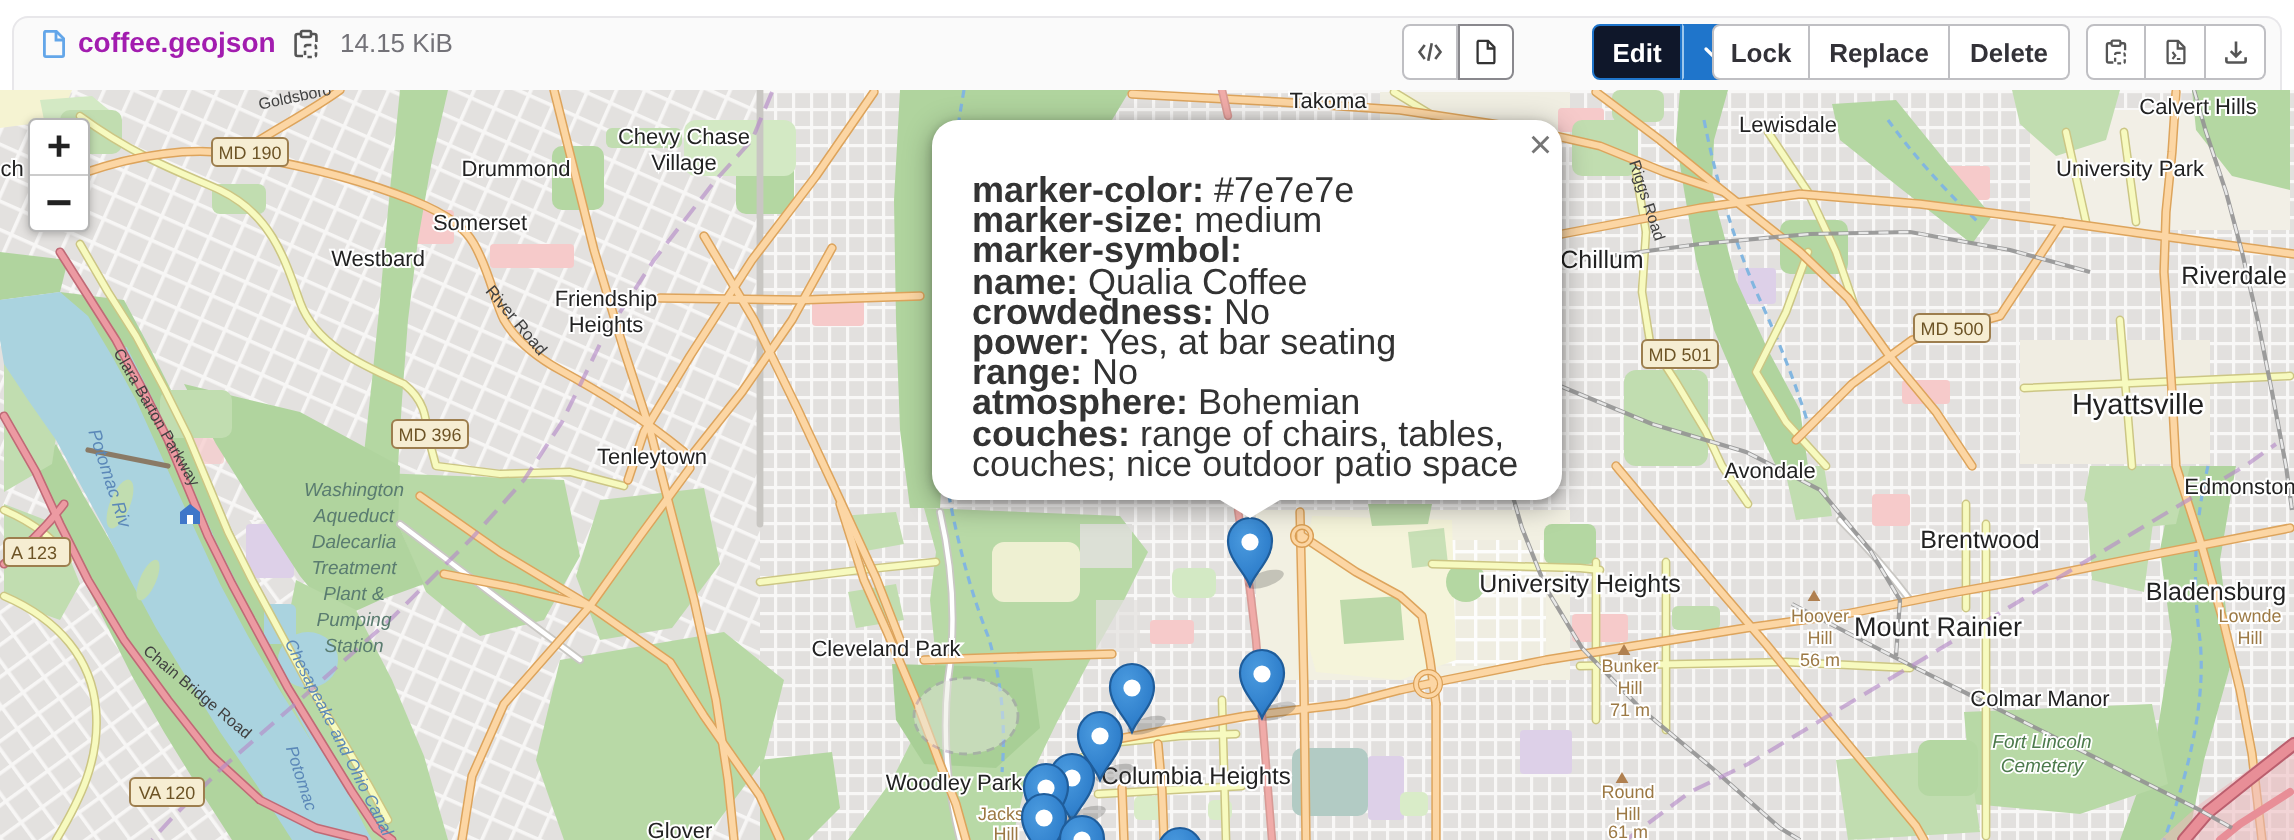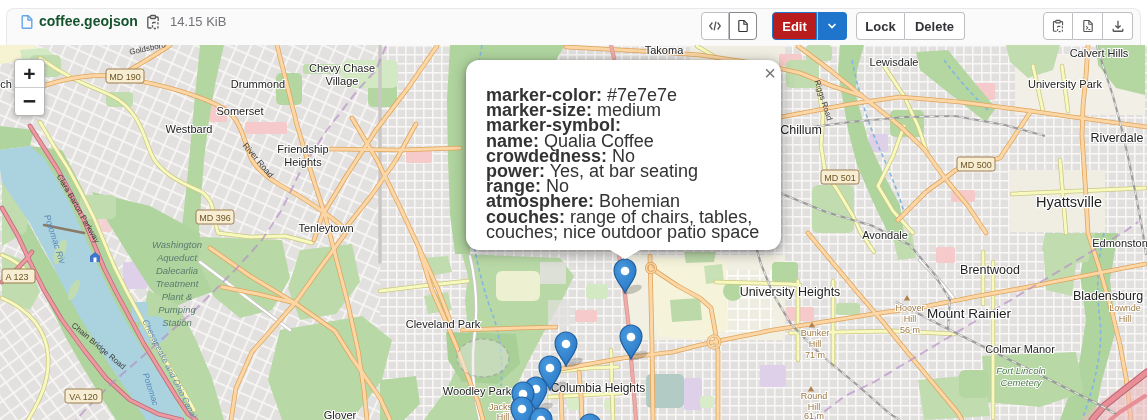--- a/index.html
+++ b/index.html
@@ -1,19 +1,19 @@
 <!DOCTYPE html>
 <html><head>
 <meta charset="utf-8">
 <style>
   html,body{margin:0;padding:0;background:#fff;}
   body{width:1147px;height:420px;overflow:hidden;font-family:"Liberation Sans",sans-serif;}
   .wrap{position:absolute;left:0;top:0;width:1147px;height:420px;overflow:hidden;background:#fff;}
   .hdr{position:absolute;left:6px;top:8px;width:1135px;height:37px;box-sizing:border-box;background:#fafafa;border:1px solid #e8e7ea;border-bottom:none;border-radius:8px 8px 0 0;}
-  .fname{position:absolute;left:32px;top:4px;font-size:14px;font-weight:bold;color:#14532d;}
+  .fname{position:absolute;left:32px;top:4px;font-size:14px;font-weight:bold;color:#a21caf;}
   .fsize{position:absolute;left:163px;top:5px;font-size:13px;color:#737278;}
   .hicon{position:absolute;top:12px;}
   .seg{display:flex;position:absolute;top:3px;height:28px;}
   .seg>div{box-sizing:border-box;height:28px;border:1px solid #bfbfc3;border-left-width:0;background:#fff;display:flex;align-items:center;justify-content:center;font-size:13px;color:#333238;}
   .seg>div:first-child{border-left-width:1px;border-radius:4px 0 0 4px;}
   .seg>div:last-child{border-radius:0 4px 4px 0;}
   .map{position:absolute;left:0;top:45px;width:1147px;height:375px;background:#eeeeec;}
   .zctl{position:absolute;left:14px;top:14px;width:29px;height:55px;background:#fff;border:1px solid #b5b5b5;border-radius:4px;box-shadow:0 1px 4px rgba(0,0,0,.25);z-index:30;}
   .zctl .zp{height:27px;border-bottom:1px solid #ccc;display:flex;align-items:center;justify-content:center;font-size:21px;font-weight:bold;color:#222;}
   .zctl .zm{height:26px;display:flex;align-items:center;justify-content:center;font-size:23px;font-weight:bold;color:#222;}
@@ -46,29 +46,30 @@
           </svg>
         </div>
       <div style="width:28px;border:1px solid #89888d;border-radius:0 4px 4px 0;">
           <svg width="14" height="14" viewBox="0 0 16 16">
             <path fill="none" stroke="#333" stroke-width="1.3" d="M3.2 1.7 h6l3.6 3.6 v8.2 a0.8 0.8 0 0 1 -0.8 0.8 h-8 a0.8 0.8 0 0 1 -0.8 -0.8 v-11 a0.8 0.8 0 0 1 0.8-0.8z"></path>
             <path fill="none" stroke="#333" stroke-width="1.3" d="M9 2 v4 h4"></path>
           </svg>
         </div>
     </div>
     <div class="seg" style="left:765px;">
-      <div style="width:45px;background:#b91c1c;border-color:#1f75cb;color:#fff;font-weight:bold;">Edit</div>
+      <div style="width:45px;background:#0f172a;border-color:#1f75cb;color:#fff;font-weight:bold;margin-left:24px;">Edit</div>
       <div style="width:30px;background:#1f75cb;border-color:#1f75cb;border-left:1px solid #9dc7ec;">
           <svg width="12" height="12" viewBox="0 0 16 16">
             <path fill="none" stroke="#fff" stroke-width="2.2" stroke-linecap="round" d="M4 6 L8 10 L12 6"></path>
           </svg>
         </div>
     </div>
     <div class="seg" style="left:849px;font-weight:bold;">
       <div style="width:49px;">Lock</div>
+      <div style="width:70px;">Replace</div>
       <div style="width:60px;">Delete</div>
     </div>
     <div class="seg" style="left:1036px;">
       <div style="width:30px;">
           <svg width="14" height="14" viewBox="0 0 16 16">
             <path fill="none" stroke="#555" stroke-width="1.3" d="M5.5 3 h-1.7 a1 1 0 0 0 -1 1 v9 a1 1 0 0 0 1 1 h2.7"></path>
             <path fill="none" stroke="#555" stroke-width="1.3" d="M10.5 3 h1.7 a1 1 0 0 1 1 1 v3"></path>
             <rect x="5.5" y="1.5" width="5" height="3" rx="0.7" fill="none" stroke="#555" stroke-width="1.3"></rect>
             <rect x="7.5" y="8.5" width="5.5" height="6" rx="1" fill="none" stroke="#555" stroke-width="1.3" stroke-dasharray="2.2 1.6"></rect>
           </svg>

